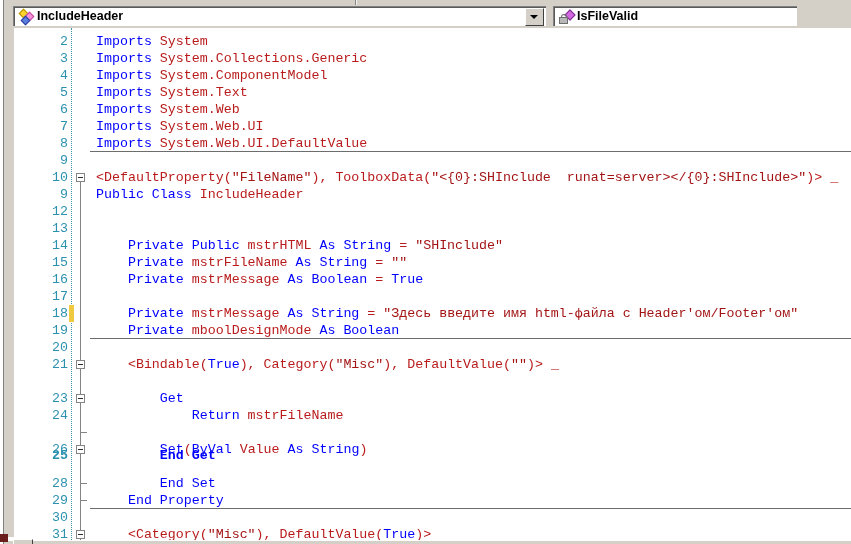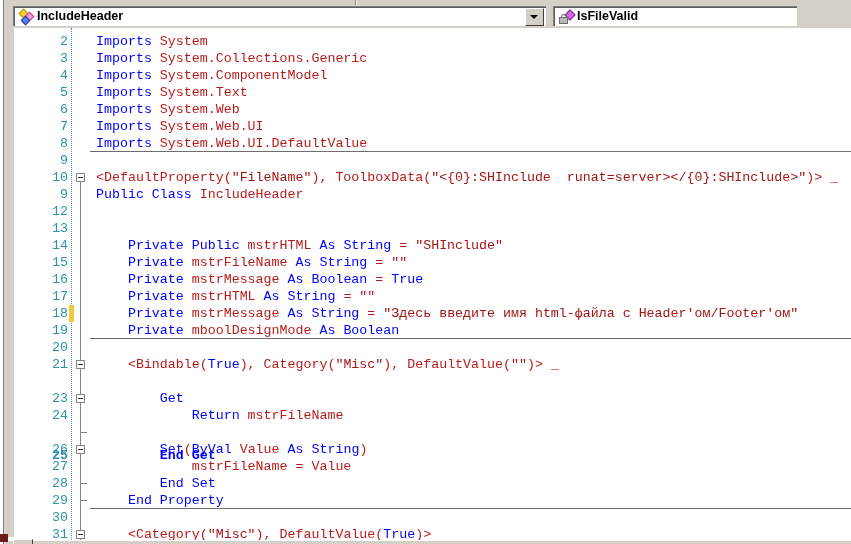--- a/index.html
+++ b/index.html
@@ -102,30 +102,29 @@
       <div class="row" style="top: 90px;"><div class="ln">7</div><div class="code"><span class="t-k">Imports </span><span class="t-p">System.Web.UI</span></div></div>
       <div class="row" style="top: 107px;"><div class="ln">8</div><div class="code"><span class="t-k">Imports </span><span class="t-p">System.Web.UI.DefaultValue</span></div></div>
       <div class="row" style="top: 124px;"><div class="ln">9</div><div class="code"></div></div>
       <div class="row" style="top: 141px;"><div class="ln">10</div><div class="code"><span class="t-p">&lt;DefaultProperty(</span><span class="t-s">"FileName"</span><span class="t-p">), ToolboxData(</span><span class="t-s">"&lt;{0}:SHInclude  runat=server&gt;&lt;/{0}:SHInclude&gt;"</span><span class="t-p">)&gt; _</span></div></div>
       <div class="row" style="top: 158px;"><div class="ln">9</div><div class="code"><span class="t-k">Public Class </span><span class="t-p">IncludeHeader</span></div></div>
       <div class="row" style="top: 175px;"><div class="ln">12</div></div>
       <div class="row" style="top: 192px;"><div class="ln">13</div><div class="code"></div></div>
       <div class="row" style="top: 209px;"><div class="ln">14</div><div class="code"><span class="t-k">    Private Public </span><span class="t-p">mstrHTML </span><span class="t-k">As String </span><span class="t-p">= </span><span class="t-s">"SHInclude"</span></div></div>
       <div class="row" style="top: 226px;"><div class="ln">15</div><div class="code"><span class="t-k">    Private </span><span class="t-p">mstrFileName </span><span class="t-k">As String </span><span class="t-p">= </span><span class="t-s">""</span></div></div>
       <div class="row" style="top: 243px;"><div class="ln">16</div><div class="code"><span class="t-k">    Private </span><span class="t-p">mstrMessage </span><span class="t-k">As Boolean </span><span class="t-p">= </span><span class="t-k">True</span></div></div>
-      <div class="row" style="top: 260px;"><div class="ln">17</div><div class="code"><span class="t-k">    Private </span><span class="t-p">mstrHTML </span><span class="t-k">As String </span><span class="t-p">= </span><span class="t-s">""</span></div></div>
+      <div class="row" style="top: 260px;"><div class="ln">17</div></div>
       <div class="row" style="top: 277px;"><div class="ln">18</div><div class="chg"></div><div class="code"><span class="t-k">    Private </span><span class="t-p">mstrMessage </span><span class="t-k">As String </span><span class="t-p">= </span><span class="t-s">"Здесь введите имя html-файла с Header'ом/Footer'ом"</span></div></div>
       <div class="row" style="top: 294px;"><div class="ln">19</div><div class="code"><span class="t-k">    Private </span><span class="t-p">mboolDesignMode </span><span class="t-k">As Boolean</span></div></div>
       <div class="row" style="top: 311px;"><div class="ln">20</div><div class="code"></div></div>
       <div class="row" style="top: 328px;"><div class="ln">21</div><div class="code"><span class="t-p">    &lt;Bindable(</span><span class="t-k">True</span><span class="t-p">), Category(</span><span class="t-s">"Misc"</span><span class="t-p">), DefaultValue(</span><span class="t-s">""</span><span class="t-p">)&gt; _</span></div></div>
       <div class="row" style="top: 362px;"><div class="ln">23</div><div class="code"><span class="t-k">        Get</span></div></div>
       <div class="row" style="top: 379px;"><div class="ln">24</div><div class="code"><span class="t-k">            Return </span><span class="t-p">mstrFileName</span></div></div>
       <div class="row" style="top: 419px; font-weight: bold;"><div class="ln">25</div><div class="code"><span class="t-k">        End Get</span></div></div>
       <div class="row" style="top: 413px;"><div class="ln">26</div><div class="code"><span class="t-k">        Set</span><span class="t-p">(</span><span class="t-k">ByVal </span><span class="t-p">Value </span><span class="t-k">As String</span><span class="t-p">)</span></div></div>
-      <div class="row" style="top: 430px;"><div class="ln">27</div><div class="code"><span class="t-p">            mstrFileName = Value</span></div></div>
       <div class="row" style="top: 447px;"><div class="ln">28</div><div class="code"><span class="t-k">        End Set</span></div></div>
       <div class="row" style="top: 464px;"><div class="ln">29</div><div class="code"><span class="t-k">    End Property</span></div></div>
       <div class="row" style="top: 481px;"><div class="ln">30</div><div class="code"></div></div>
       <div class="row" style="top: 498px;"><div class="ln">31</div><div class="code"><span class="t-p">    &lt;Category(</span><span class="t-s">"Misc"</span><span class="t-p">), DefaultValue(</span><span class="t-k">True</span><span class="t-p">)&gt;</span></div></div>
       <div class="fbox" style="top: 145px;">
         <div class="minus"></div>
       </div>
       <div class="fbox" style="top: 332px;">
         <div class="minus"></div>
       </div>

